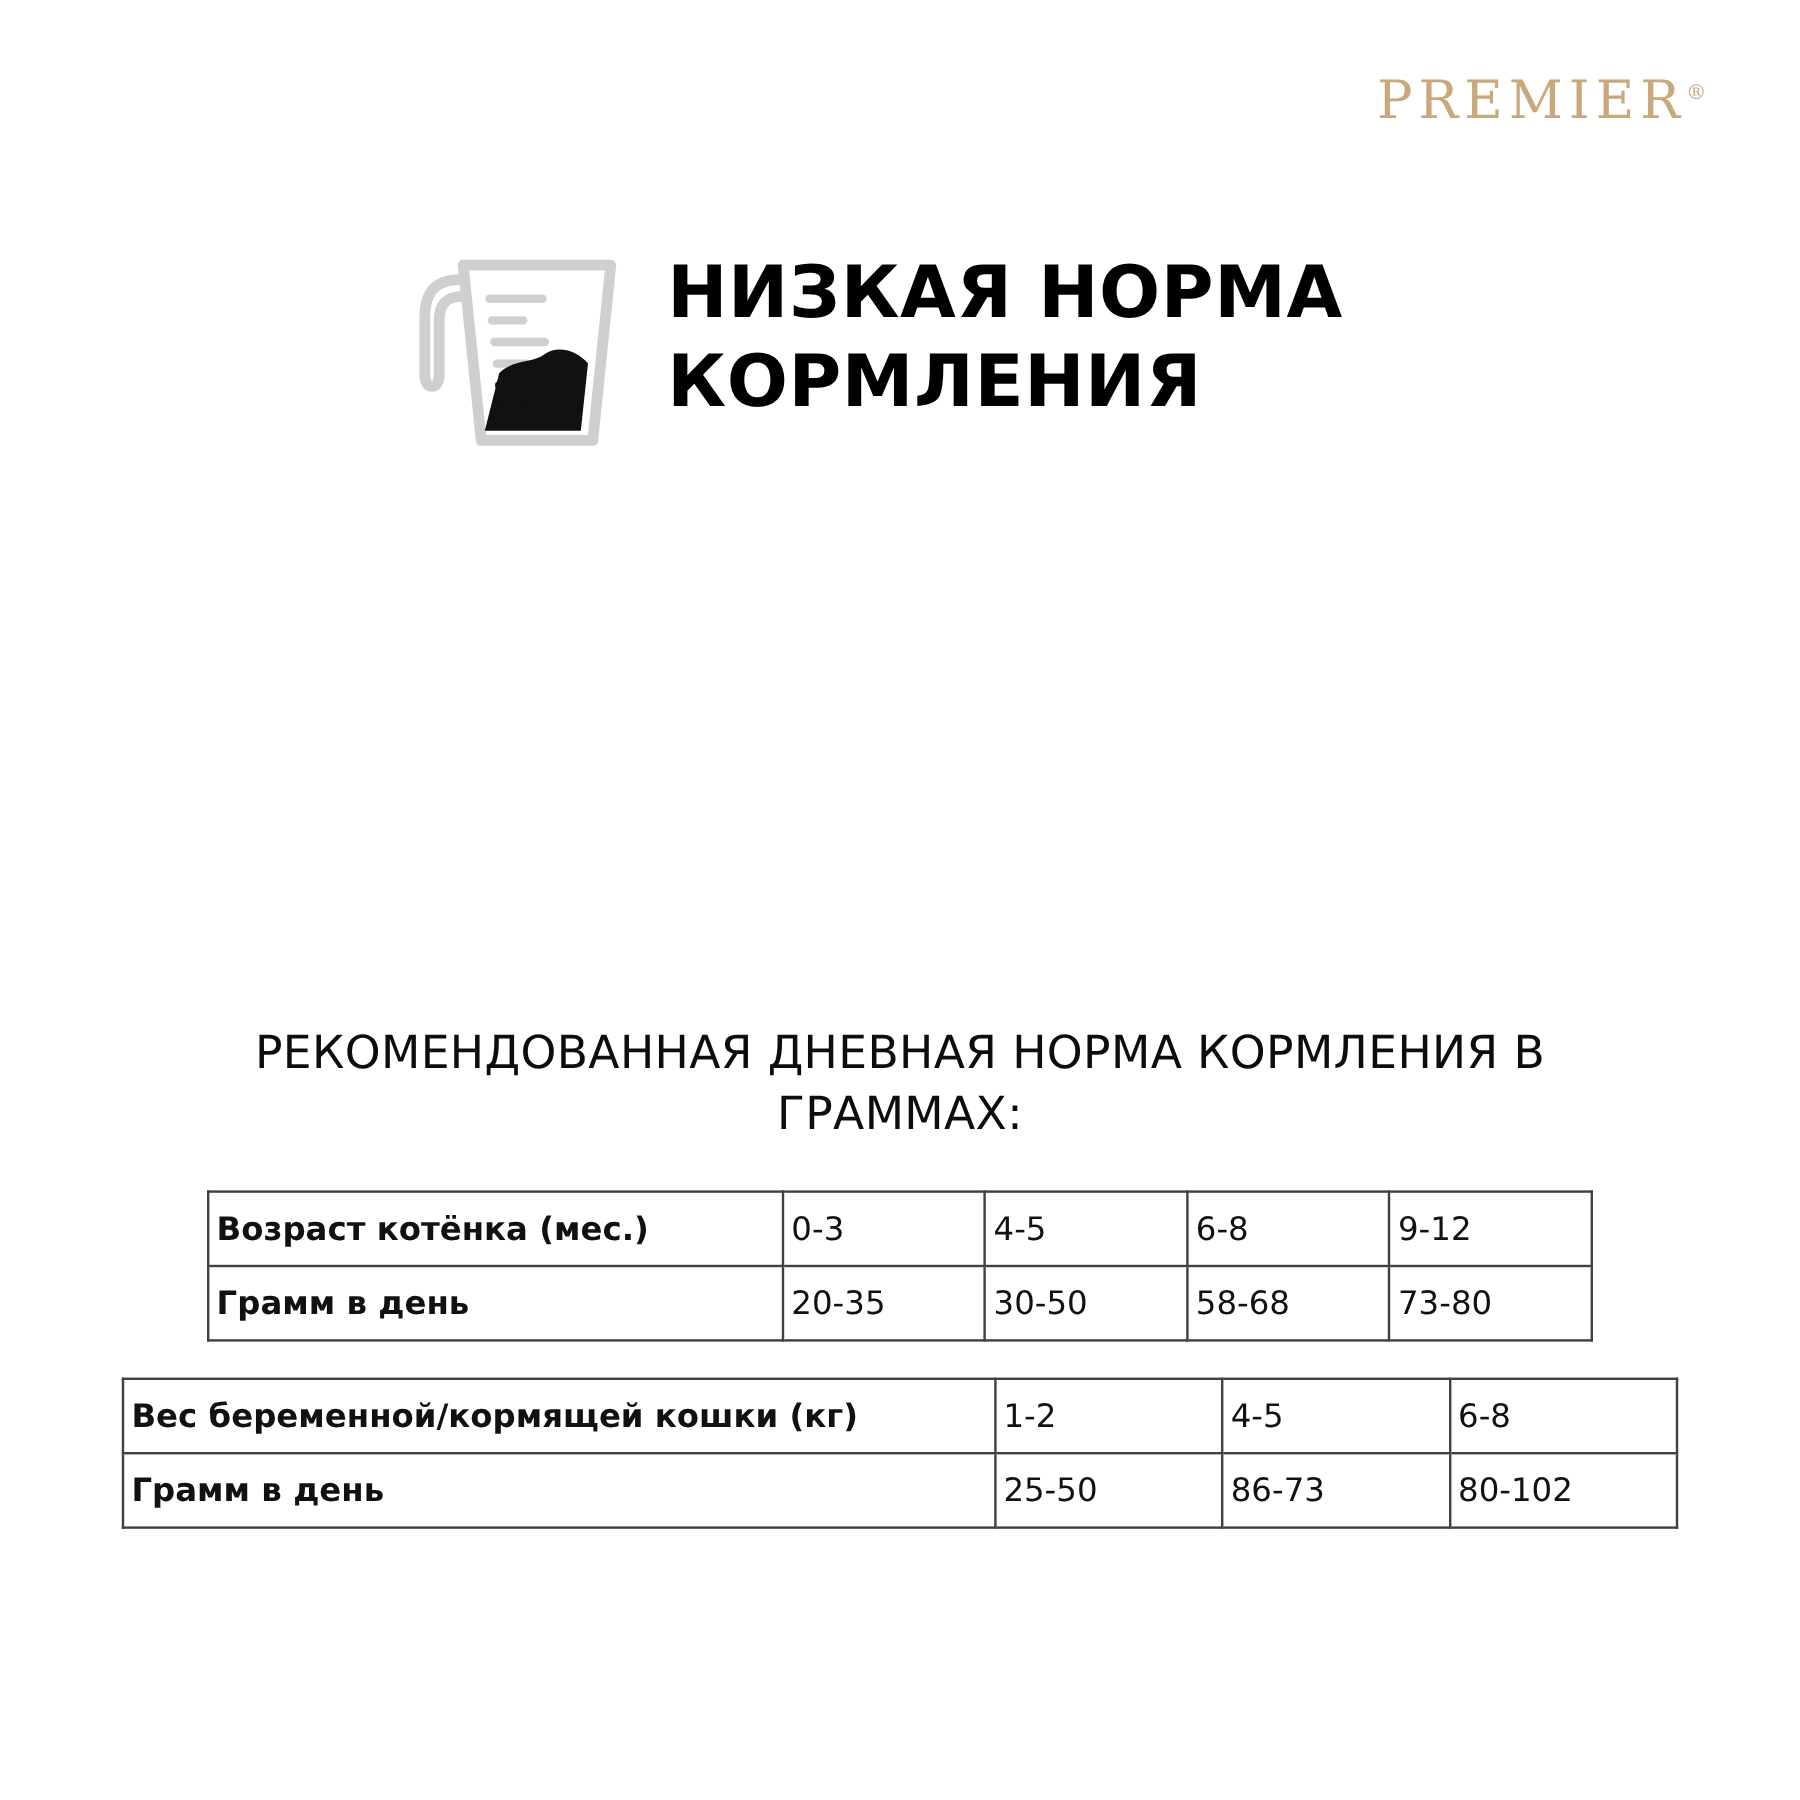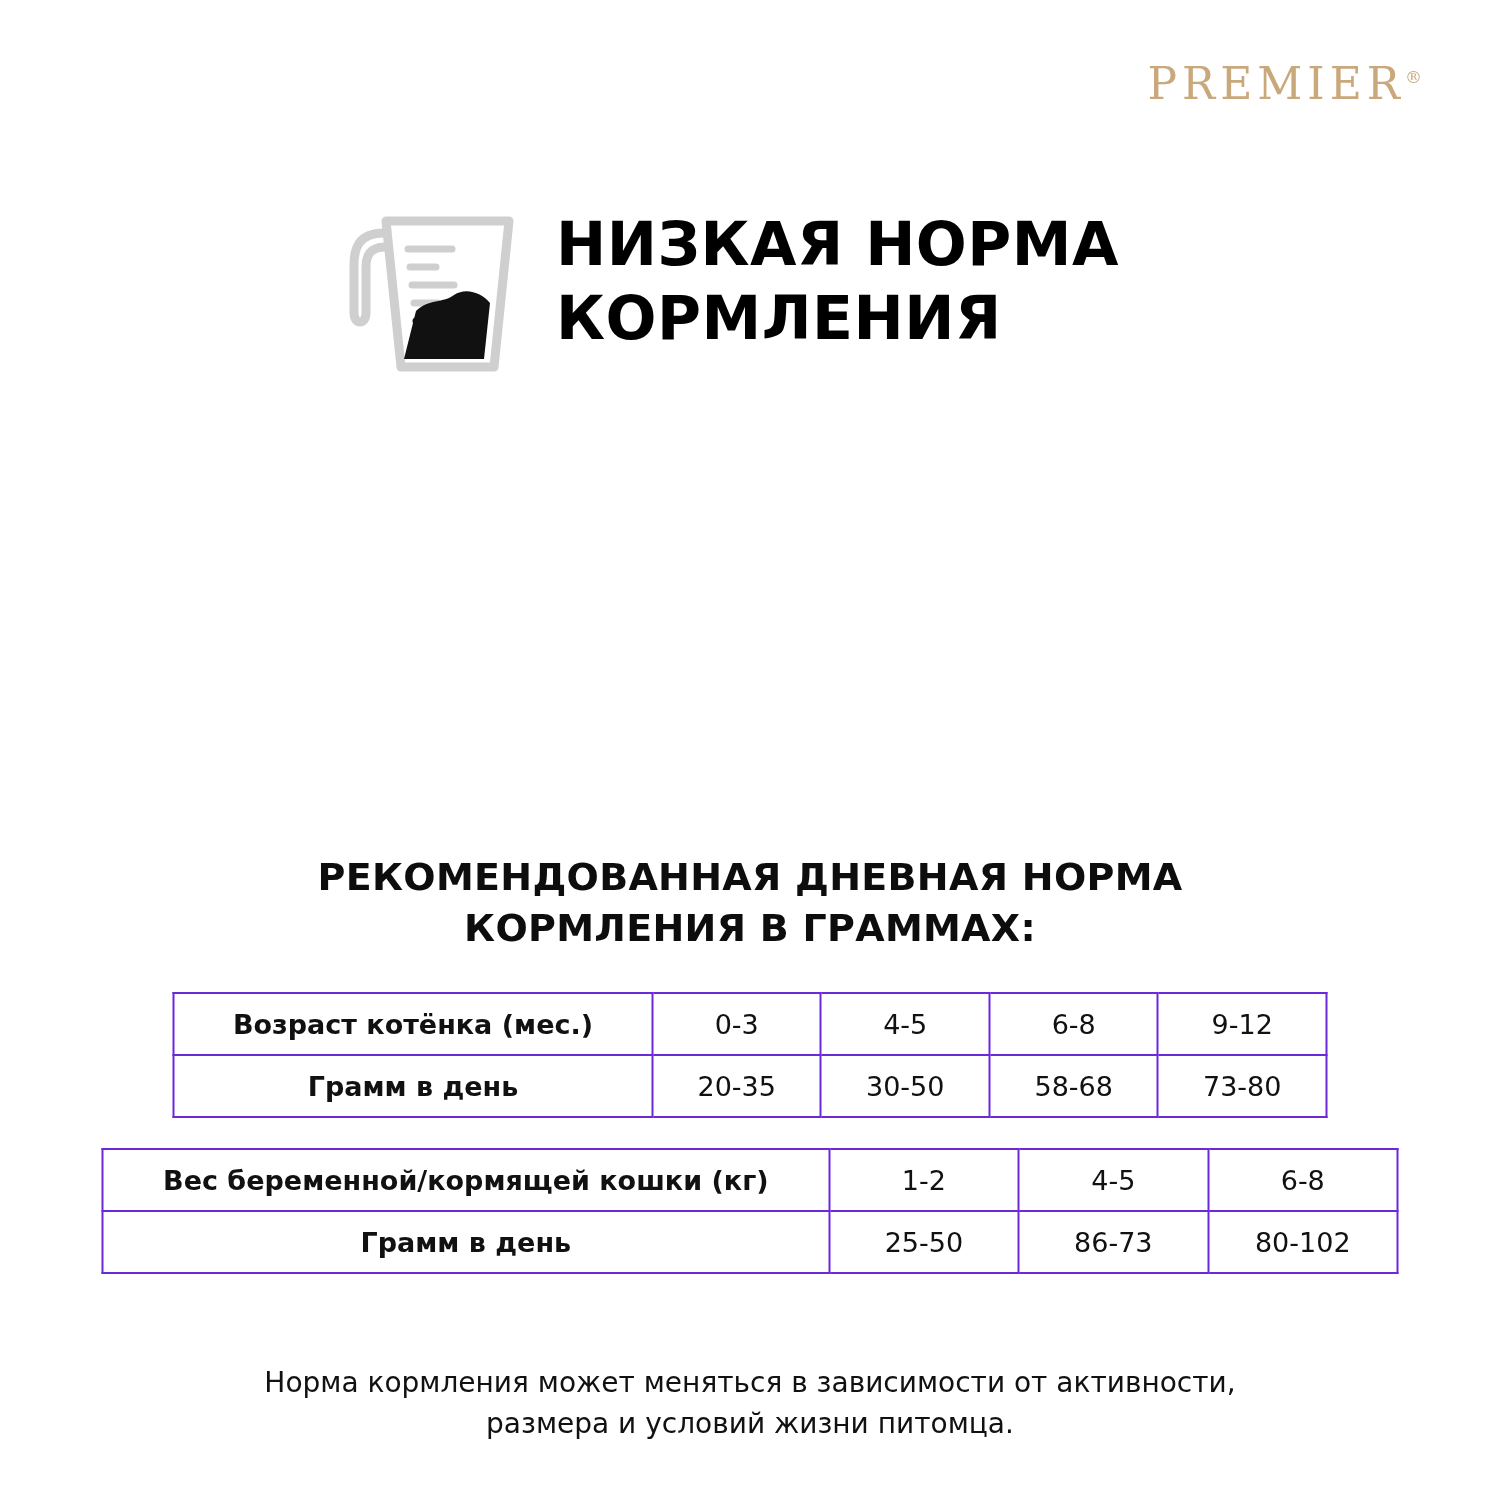--- a/index.html
+++ b/index.html
@@ -83,45 +83,45 @@
 
   
   .section-title {
     position: absolute;
     top: 820px;
     left: 50%;
     transform: translateX(-50%);
     width: 1120px;
     text-align: center;
     font-size: 38px;
-    font-weight: bold;
+    font-weight: normal;
     line-height: 1.35;
     letter-spacing: 0.3px;
     color: #0d0d0d;
   }
 
   
   .table-wrap {
     position: absolute;
     left: 50%;
     transform: translateX(-50%);
   }
   .table-wrap.t1 { top: 992px; width: 1155px; }
   .table-wrap.t2 { top: 1148px; width: 1297px; }
 
   table.norm {
     border-collapse: collapse;
     width: 100%;
     table-layout: fixed;
   }
   table.norm td {
-    border: 2px solid #6d28d9;
+    border: 2px solid #404040;
     height: 52px;
     font-size: 27px;
-    text-align: center;
+    text-align: left;
     padding: 4px 6px;
     color: #111111;
   }
   table.norm td.label {
     font-weight: bold;
     font-size: 27px;
   }
   .t1 col.c0 { width: 41.5%; }
   .t1 col.cx { width: 14.6%; }
   .t2 col.c0 { width: 56%; }
@@ -223,15 +223,14 @@
         <tr>
           <td class="label">Грамм в день</td>
           <td>25-50</td>
           <td>86-73</td>
           <td>80-102</td>
         </tr>
       </tbody>
     </table>
   </div>
 
-  <p class="footnote">Норма кормления может меняться в зависимости от активности, размера и условий жизни питомца.</p>
 
 </div>
 
 </body></html>

